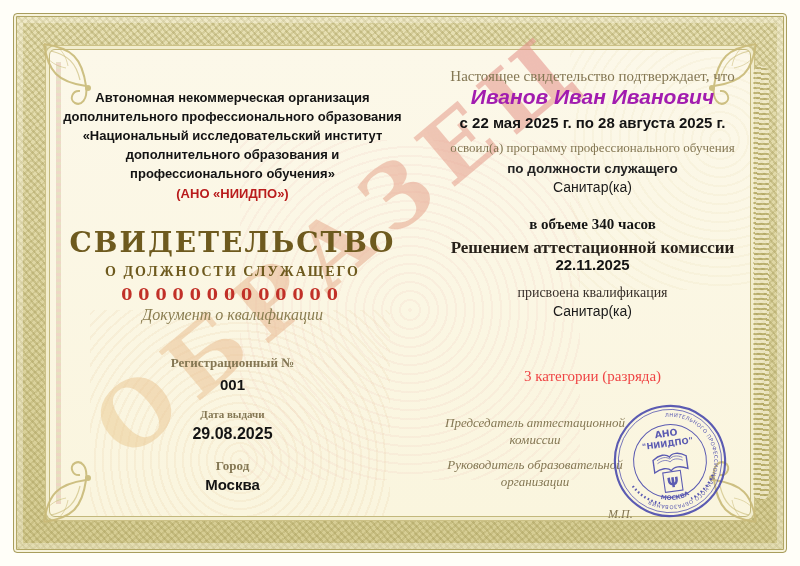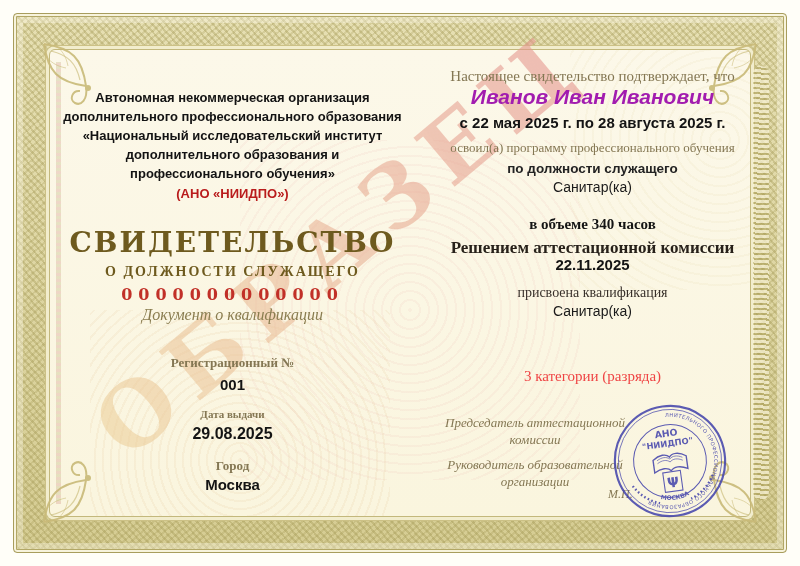--- a/index.html
+++ b/index.html
@@ -75,21 +75,21 @@
   .volume{top:216px;font-weight:bold;font-size:15px;font-family:Liberation Serif, serif;}
   .commission{top:238px;font-weight:bold;font-size:17px;color:#27211a;}
   .commission-date{top:256px;font-weight:bold;font-size:15px;}
   .qual-label{top:285px;font-size:14px;color:#38302a;}
   .qual-value{top:303px;font-size:14px;color:#1a1a1a;}
   .category{top:368px;font-size:15px;color:#ef4444;}
 
   .sig{left:430px;width:210px;text-align:center;font-style:italic;font-size:13px;line-height:17px;}
   .sig-chairman{top:414px;}
   .sig-head{top:456px;}
-  .mp{left:608px;top:487px;font-style:italic;font-size:12px;}
+  .mp{left:608px;top:507px;font-style:italic;font-size:12px;}
 
   .stamp{position:absolute;left:611px;top:402px;width:118px;height:118px;transform:rotate(-8deg);opacity:.88;z-index:5;}
 </style>
 </head>
 <body>
 
 <div class="cert">
 
   <div class="frame-band"></div>
   <div class="paper"></div>

